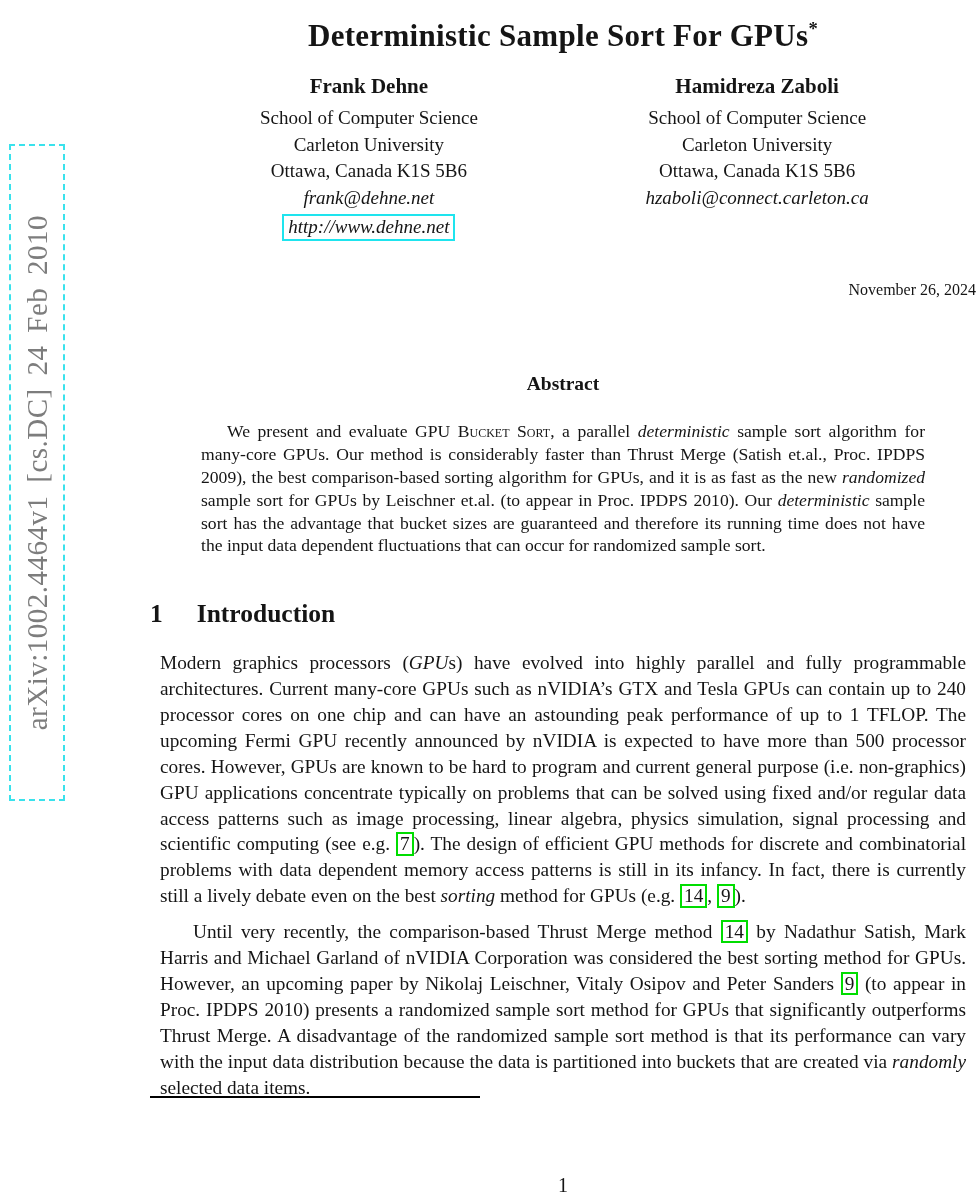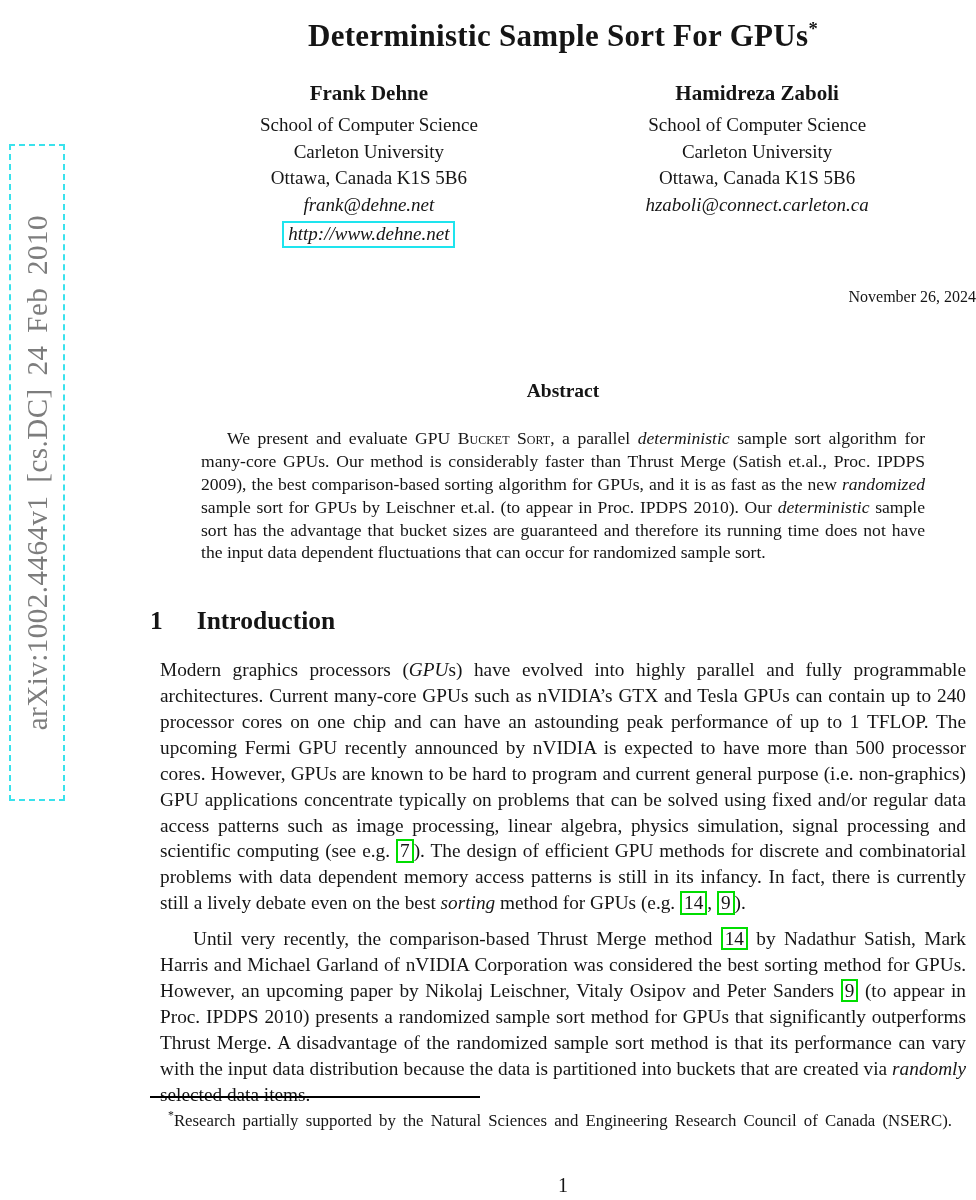--- a/index.html
+++ b/index.html
@@ -45,21 +45,21 @@
     margin: 0; padding: 0;
     font-size: 31px; font-weight: bold;
     text-align: center; line-height: 34px;
     margin-top: -4px;
     letter-spacing: 0.3px;
   }
   h1.title sup { font-size: 60%; }
 
   .authors {
     display: flex; justify-content: center;
-    margin-top: 27px;
+    margin-top: 20px;
   }
   .author { width: 47%; text-align: center; }
   .author-name { font-size: 21px; font-weight: bold; line-height: 26px; margin-bottom: 6px; }
   .affil, .email { font-size: 19px; line-height: 26.5px; }
   .email { font-style: italic; }
   .url-row { margin-top: 3px; }
   .url-box {
     display: inline-block;
     font-size: 19px; font-style: italic;
     border: 2px solid var(--url-border);
@@ -160,18 +160,17 @@
 
     <h2 class="section-heading"><span class="sec-num">1</span><span>Introduction</span></h2>
 
     <p class="body-par"><span>Modern graphics processors (</span><span class="seg-i">GPU</span><span>s) have evolved into highly parallel and fully programmable architectures. Current many-core GPUs such as nVIDIA’s GTX and Tesla GPUs can contain up to 240 processor cores on one chip and can have an astounding peak performance of up to 1 TFLOP. The upcoming Fermi GPU recently announced by nVIDIA is expected to have more than 500 processor cores. However, GPUs are known to be hard to program and current general purpose (i.e. non-graphics) GPU applications concentrate typically on problems that can be solved using fixed and/or regular data access patterns such as image processing, linear algebra, physics simulation, signal processing and scientific computing (see e.g. </span><span class="seg-cite">7</span><span>). The design of efficient GPU methods for discrete and combinatorial problems with data dependent memory access patterns is still in its infancy. In fact, there is currently still a lively debate even on the best </span><span class="seg-i">sorting</span><span> method for GPUs (e.g. </span><span class="seg-cite">14</span><span>, </span><span class="seg-cite">9</span><span>).</span></p>
     <p class="body-par indent"><span>Until very recently, the comparison-based Thrust Merge method </span><span class="seg-cite">14</span><span> by Nadathur Satish, Mark Harris and Michael Garland of nVIDIA Corporation was considered the best sorting method for GPUs. However, an upcoming paper by Nikolaj Leischner, Vitaly Osipov and Peter Sanders </span><span class="seg-cite">9</span><span> (to appear in Proc. IPDPS 2010) presents a randomized sample sort method for GPUs that significantly outperforms Thrust Merge. A disadvantage of the randomized sample sort method is that its performance can vary with the input data distribution because the data is partitioned into buckets that are created via </span><span class="seg-i">randomly</span><span> selected data items.</span></p>
 
   </div>
 
   <div class="footnote-block">
     <div class="footnote-rule"></div>
-    <p class="footnote-text"><sup>*</sup><span>Research partially supported by the Natural Sciences and Engineering Research Council of Canada (NSERC).</span></p>
   </div>
 
   <div class="page-number">1</div>
 
 </div>
 
 </body></html>

